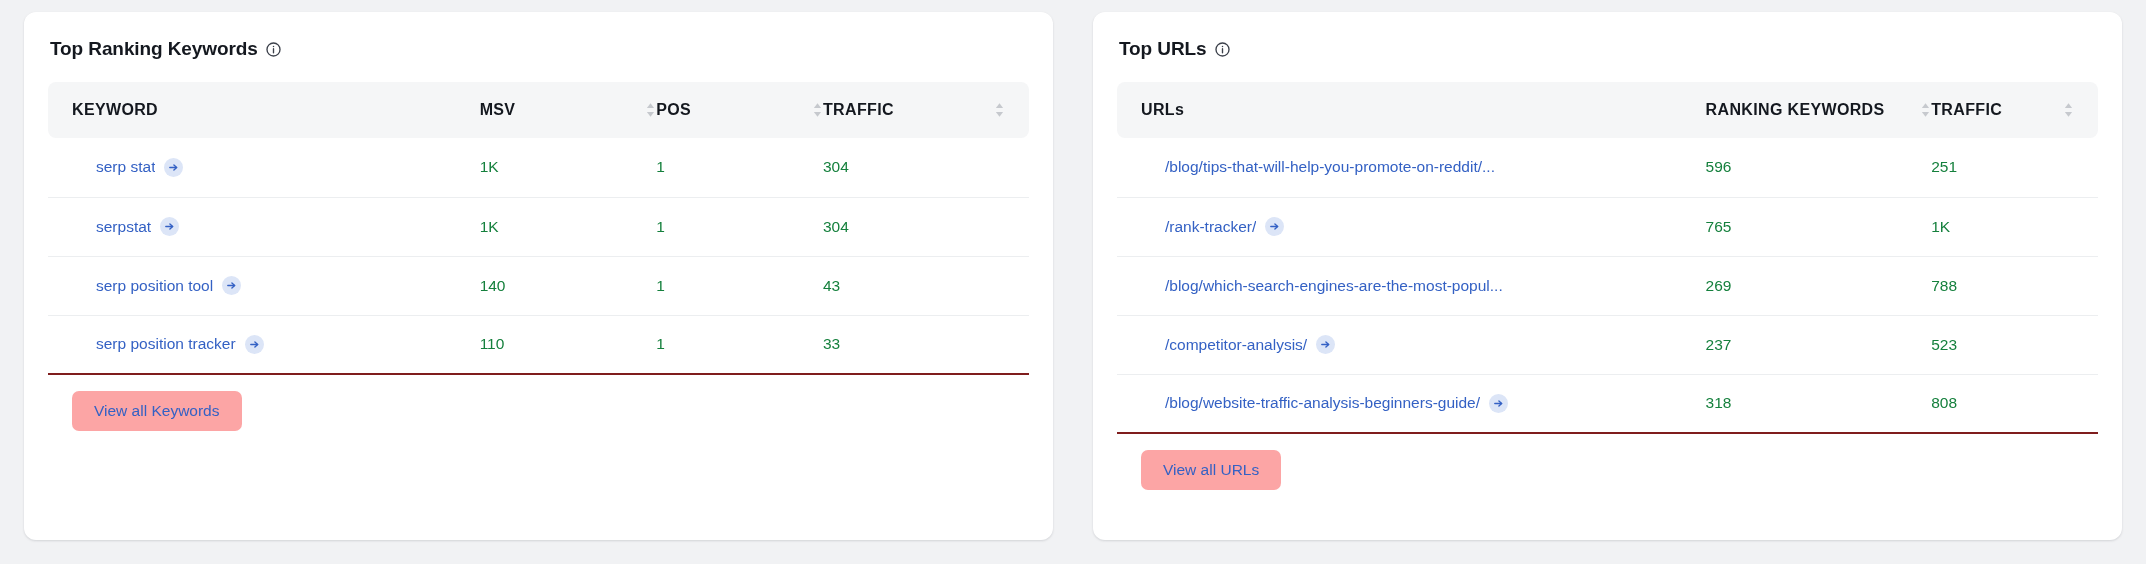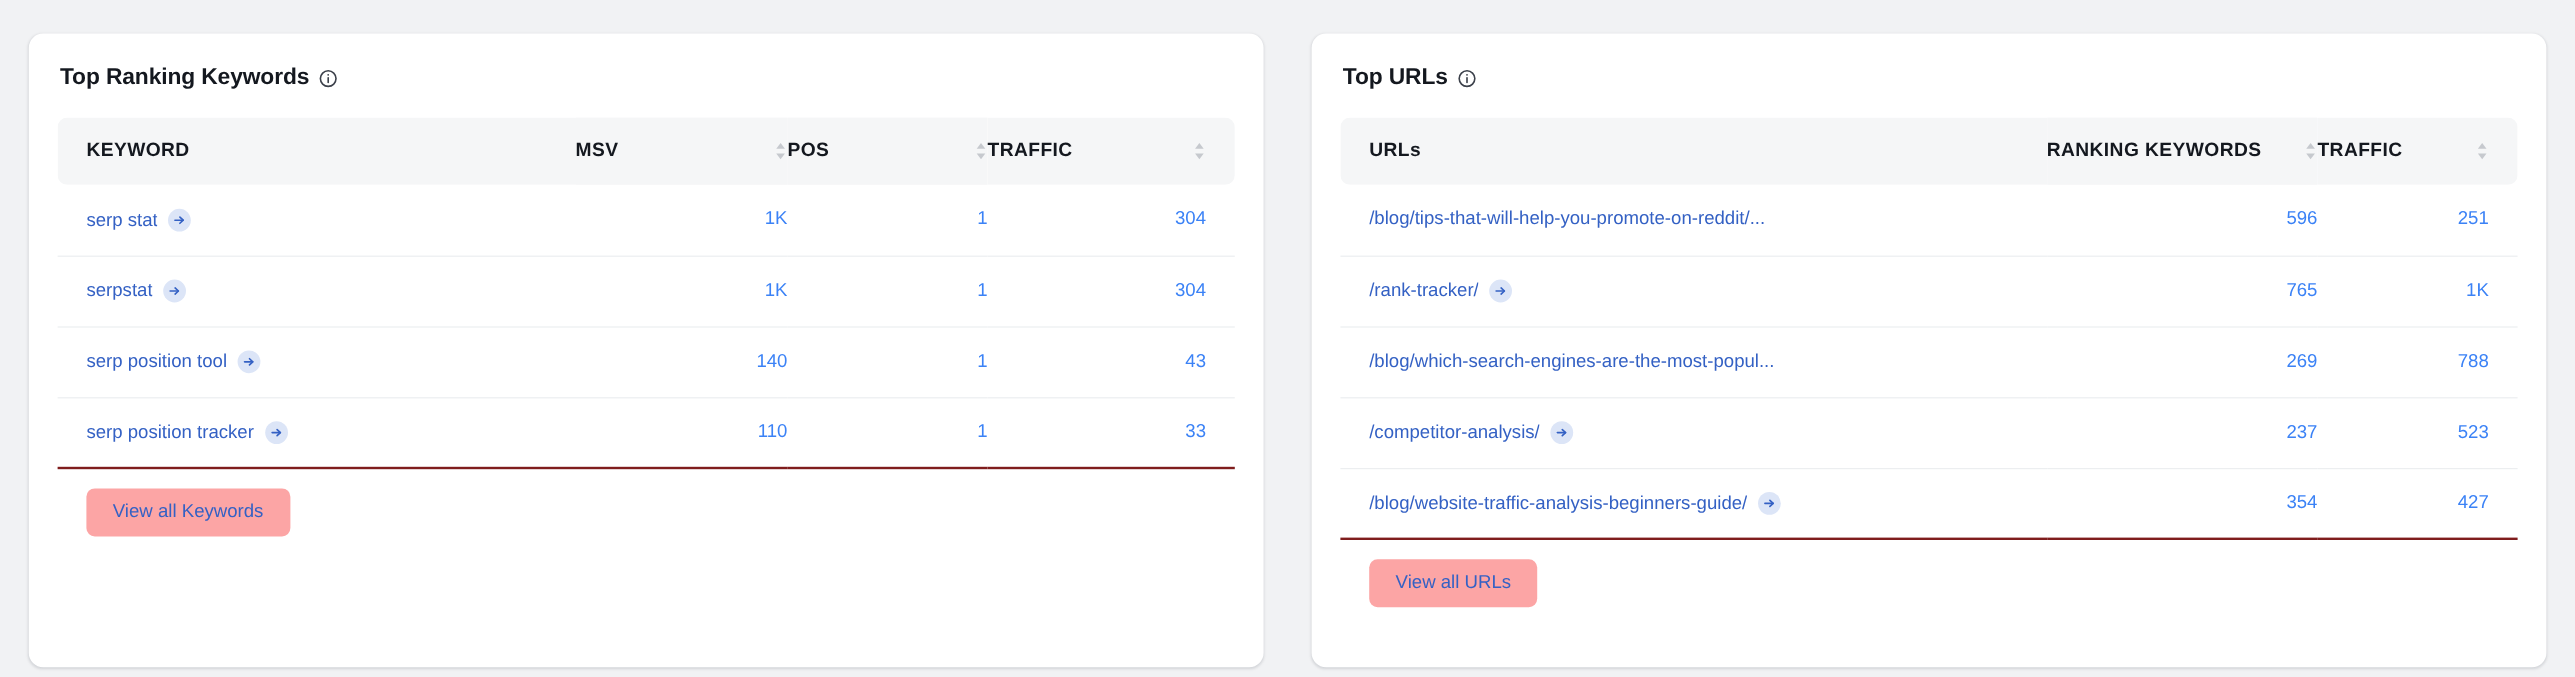--- a/index.html
+++ b/index.html
@@ -12,21 +12,21 @@
   body {
     background: #f1f2f4;
     font-family: "Liberation Sans", sans-serif;
     -webkit-font-smoothing: antialiased;
     overflow: hidden;
   }
 
   .dashboard {
     display: flex;
     gap: 40px;
-    padding: 28px 24px 24px 24px;
+    padding: 12px 24px 24px 24px;
     height: 508px;
     align-items: flex-start;
   }
 
   .card {
     background: #ffffff;
     border-radius: 12px;
     box-shadow: 0 1px 2px rgba(16, 24, 40, 0.06), 0 1px 3px rgba(16, 24, 40, 0.08);
     padding: 22px 24px 26px 24px;
     flex: 1 1 0;
@@ -130,34 +130,34 @@
   tbody tr:last-child td {
     border-bottom: 2px solid #7f1d1d;
   }
 
   td.cell-link {
     padding-left: 24px;
     text-align: left;
   }
 
   td.cell-num {
-    text-align: right;
     font-size: 15.5px;
-    color: #3b82f6;
+    color: #15803d;
   }
 
   td.cell-num:last-child {
     padding-right: 24px;
   }
 
   .link-wrap {
     display: flex;
-    align-items: flex-end;
+    align-items: center;
     gap: 9px;
     min-width: 0;
+    margin-left: 24px;
   }
 
   .entity-link {
     font-size: 15.5px;
     color: #3461c4;
     text-decoration: none;
     white-space: nowrap;
     overflow: hidden;
     text-overflow: ellipsis;
     max-width: 100%;
@@ -454,22 +454,22 @@
             <div class="link-wrap">
               <a class="entity-link" href="#">/blog/website-traffic-analysis-beginners-guide/</a>
               <span class="arrow-badge">
                 <svg viewBox="0 0 16 16" fill="none" stroke="currentColor" stroke-width="2" stroke-linecap="round" stroke-linejoin="round">
                   <line x1="2.6" y1="8" x2="12.4" y2="8"></line>
                     <polyline points="8.6,4.3 12.6,8 8.6,11.7"></polyline>
                 </svg>
               </span>
             </div>
           </td>
-          <td class="cell-num">354</td>
-          <td class="cell-num">427</td>
+          <td class="cell-num">318</td>
+          <td class="cell-num">808</td>
         </tr>
       </tbody>
     </table>
 
     <div class="card-footer">
       <button class="view-all-btn">View all URLs</button>
     </div>
   </section>
 
 </div>

